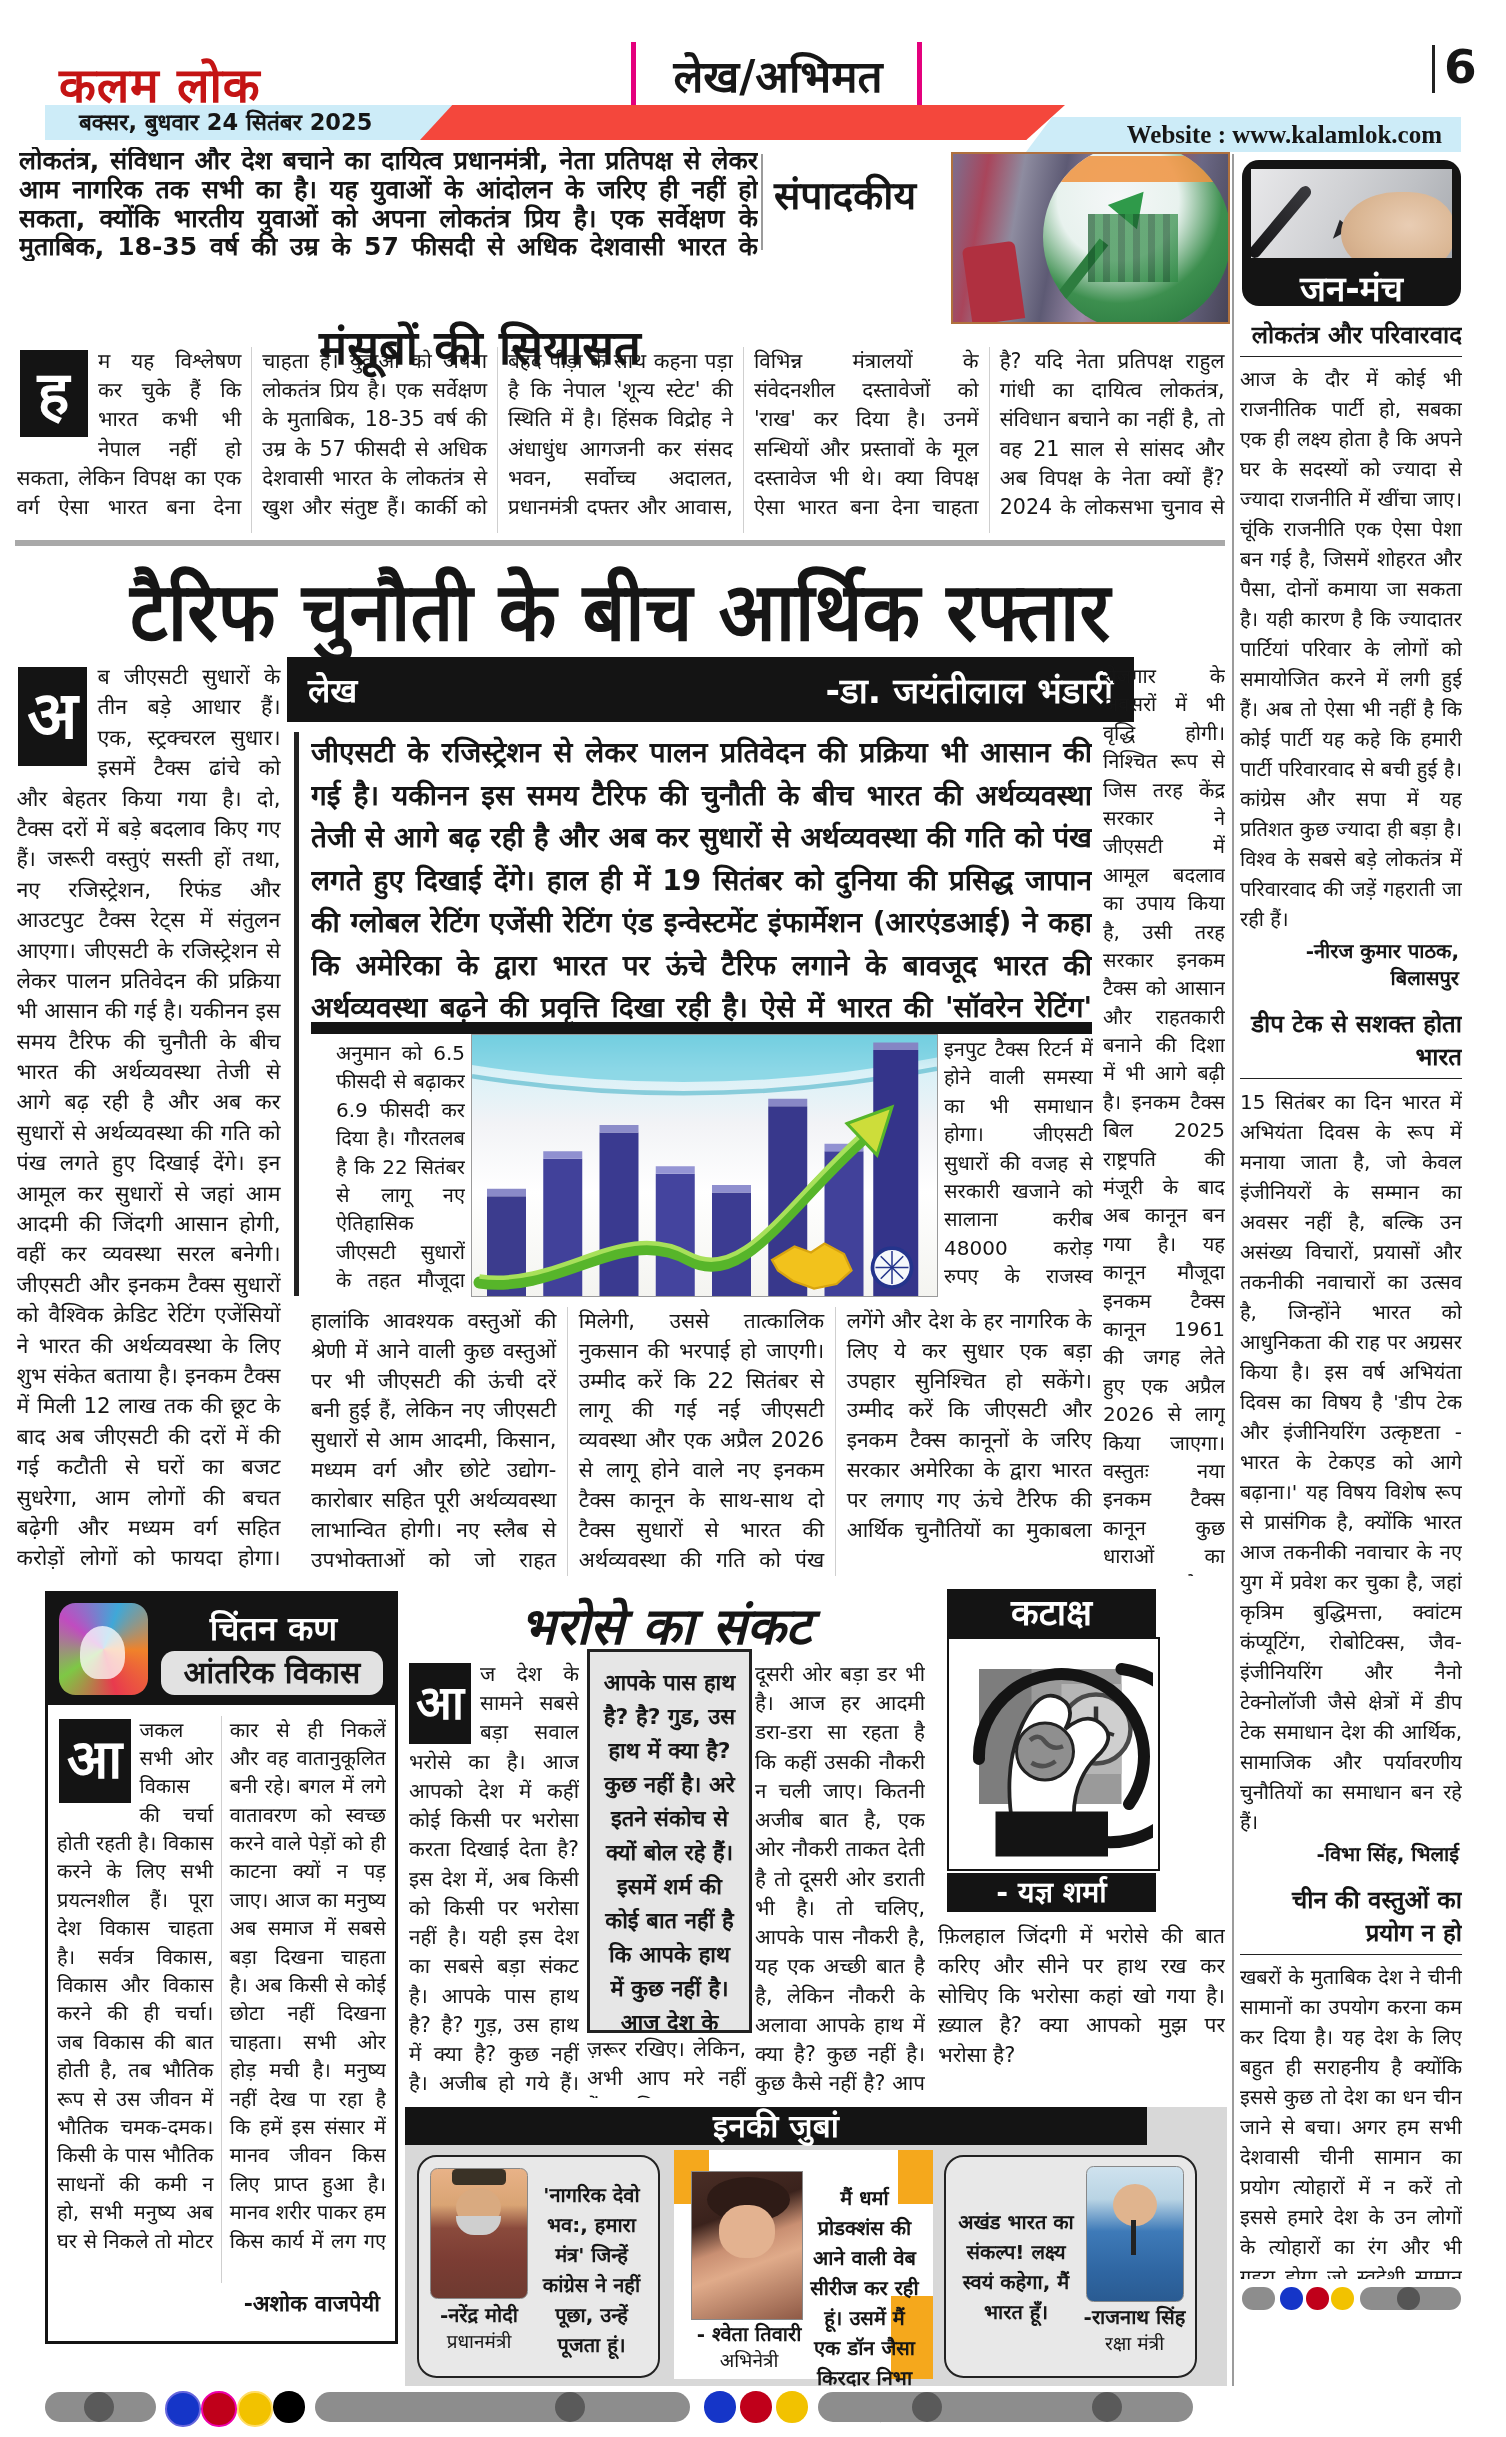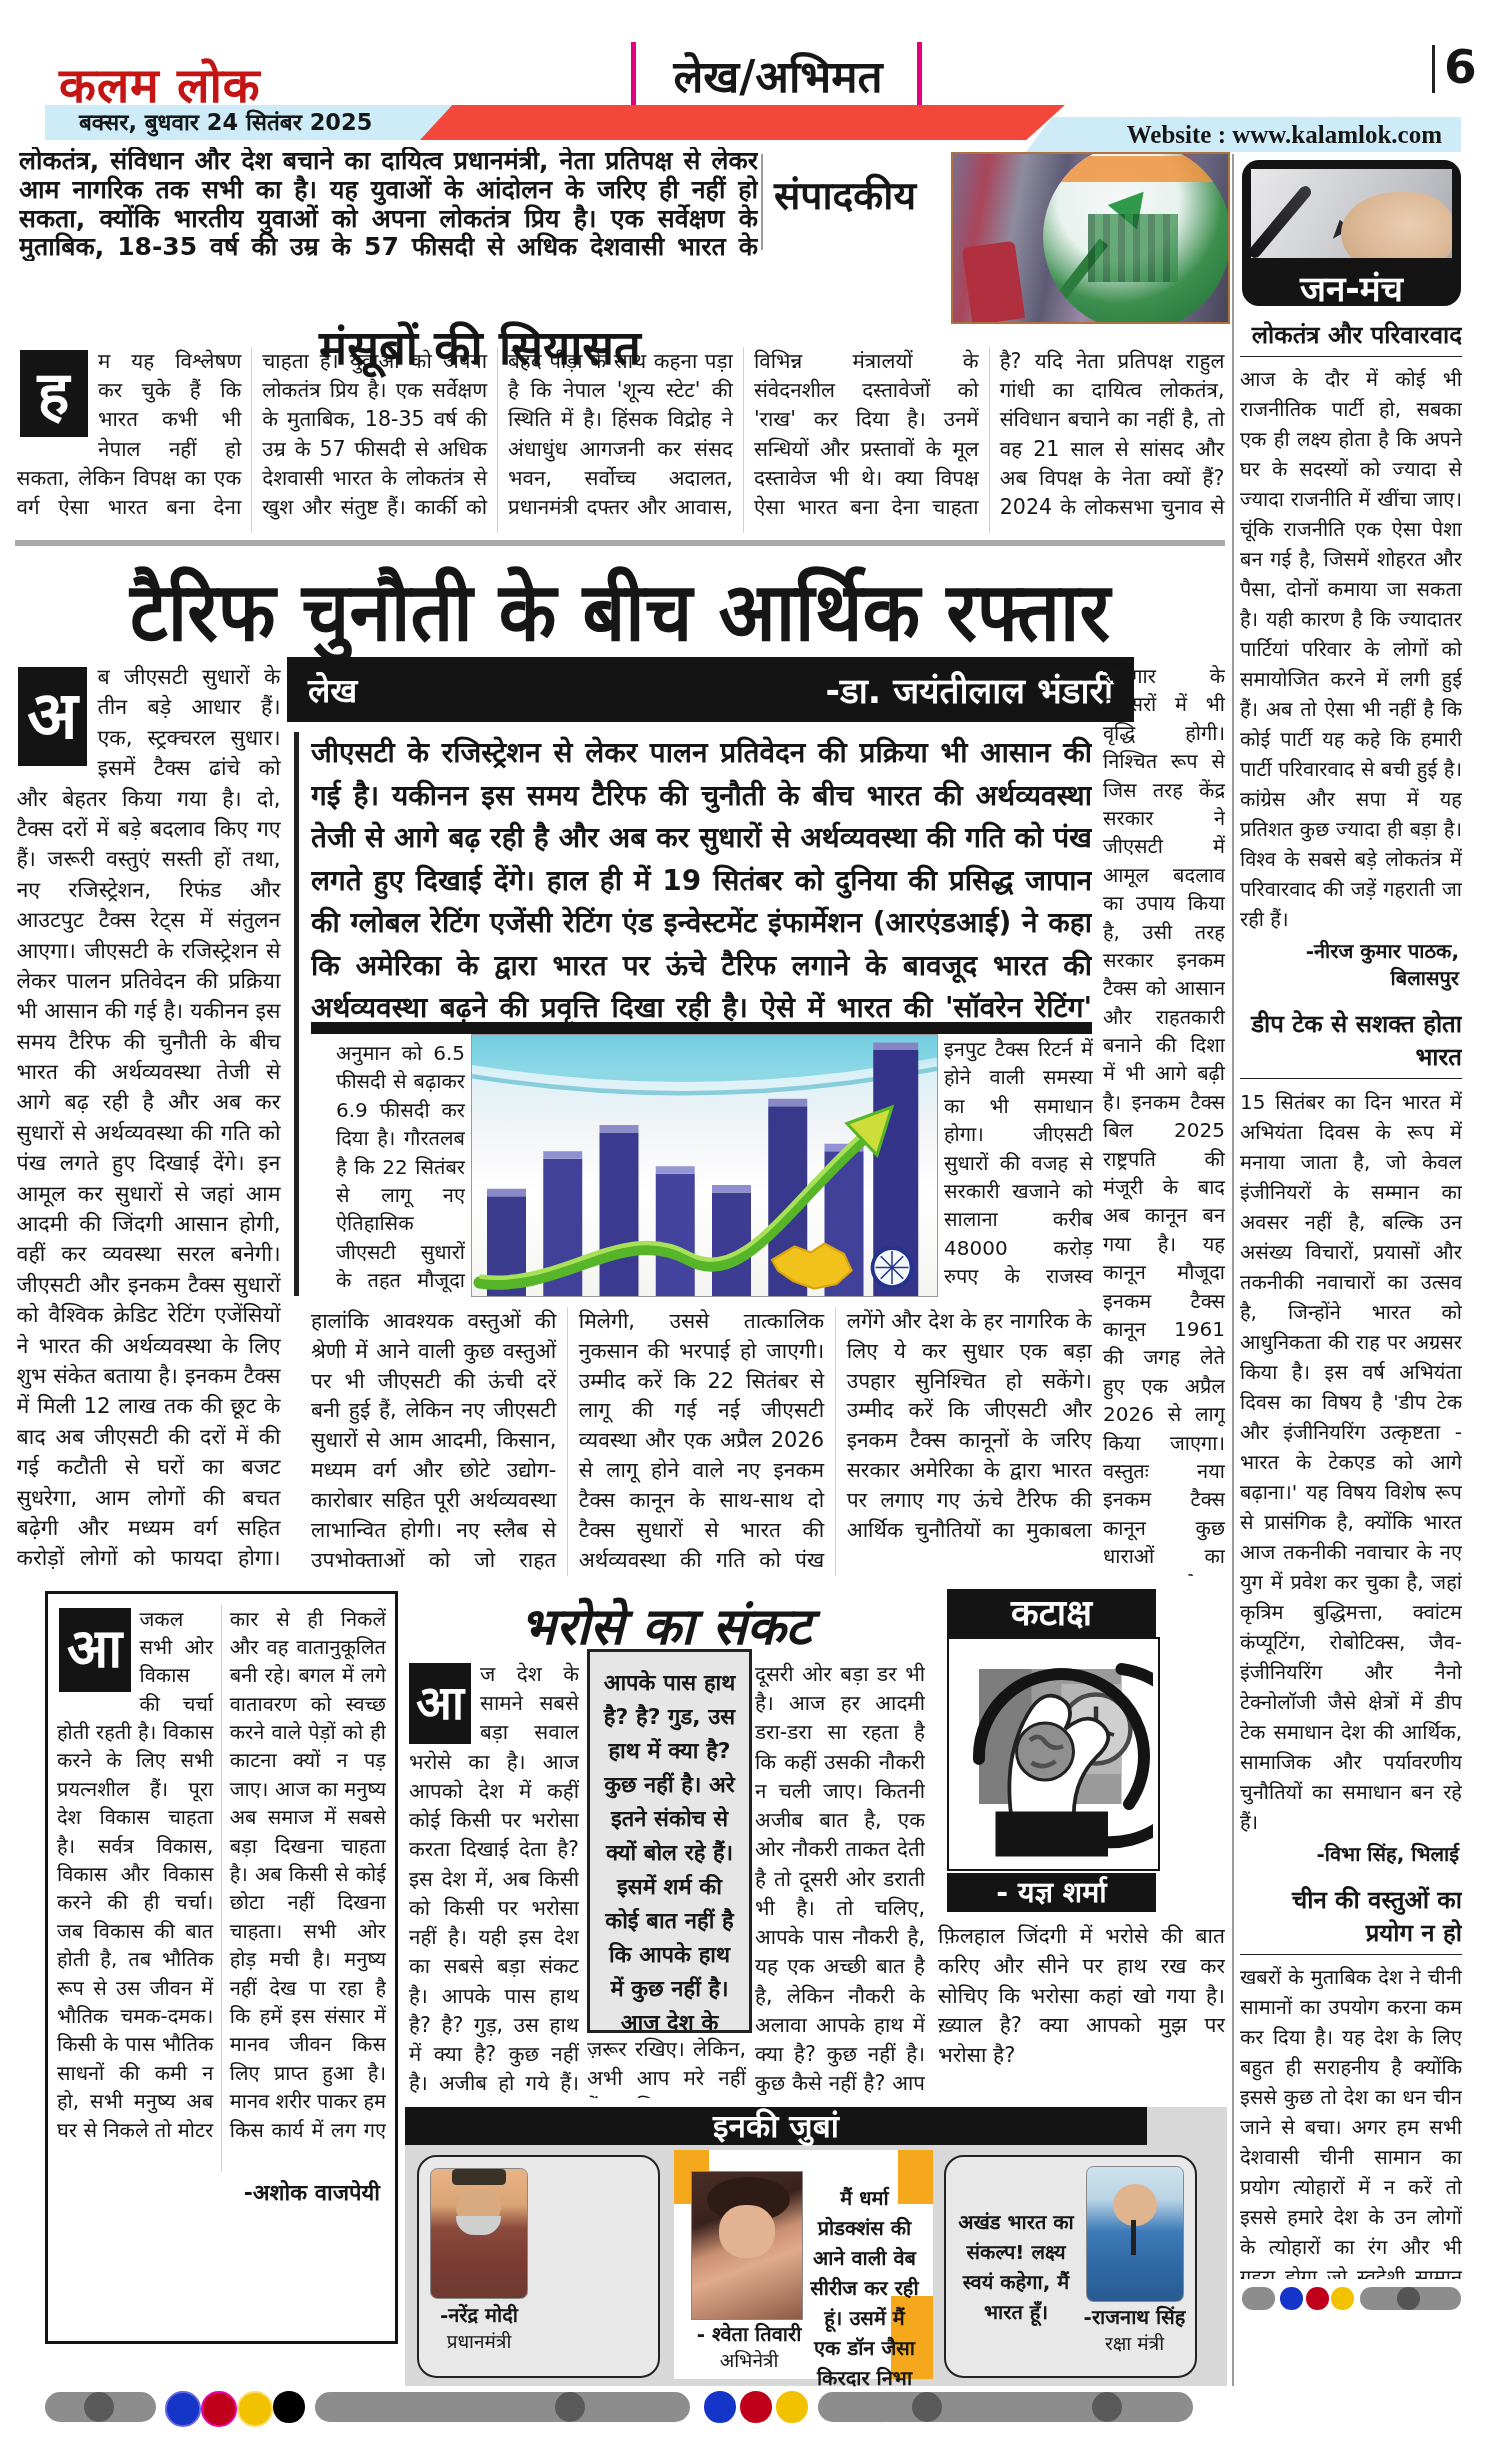--- a/index.html
+++ b/index.html
@@ -189,20 +189,27 @@
 </div>
 
 <div class="abs caps" style="left:1242px;top:2287px;width:33px;height:22.5px;border-radius:11.3px;"></div>
 <div class="dotc" style="left:1280px;top:2287px;width:22.5px;height:22.5px;background:#1535c8;"></div>
 <div class="dotc" style="left:1306px;top:2287px;width:22.5px;height:22.5px;background:#c0001a;"></div>
 <div class="dotc" style="left:1331px;top:2287px;width:22.5px;height:22.5px;background:#f2c200;"></div>
 <div class="abs caps" style="left:1360px;top:2287px;width:101px;height:22.5px;border-radius:11.3px;"></div>
 <div class="dotc" style="left:1397px;top:2287px;width:22.5px;height:22.5px;background:#555;"></div>
 
 <div class="abs chintan-box" style="left:45px;top:1591px;width:347px;height:747px;overflow:hidden;">
+  <div class="chintan-head" style="height:111px;">
+    <div class="abs" style="left:10.5px;top:9px;width:89px;height:92px;border-radius:16.5px;overflow:hidden;background:conic-gradient(from 20deg,#3fa8d8,#f0822a,#e83a4e,#7ec845,#c04cc0,#3fa8d8);">
+      <div class="abs" style="left:21px;top:22.5px;width:45px;height:53px;background:#fff;opacity:.75;border-radius:50% 50% 40% 40%;"></div>
+    </div>
+    <div class="chintan-title abs" style="left:113px;top:10.5px;width:225px;text-align:center;">चिंतन कण</div>
+    <div class="chintan-pill abs" style="left:113px;top:57px;width:222px;height:44px;line-height:44px;">आंतरिक विकास</div>
+  </div>
   <div class="body-txt cols2 just hidden-ov" style="margin:10.5px 9px 0 9px;height:567px;font-size:20px;">
     <span class="dropcap" style="width:72px;height:84px;font-size:54px;margin:3px 9px 3px 1.5px;">आ</span><span>जकल सभी ओर विकास की चर्चा होती रहती है। विकास करने के लिए सभी प्रयत्नशील हैं। पूरा देश विकास चाहता है। सर्वत्र विकास, विकास और विकास करने की ही चर्चा। जब विकास की बात होती है, तब भौतिक रूप से उस जीवन में भौतिक चमक-दमक। किसी के पास भौतिक साधनों की कमी न हो, सभी मनुष्य अब घर से निकले तो मोटर कार से ही निकलें और वह वातानुकूलित बनी रहे। बगल में लगे वातावरण को स्वच्छ करने वाले पेड़ों को ही काटना क्यों न पड़ जाए। आज का मनुष्य अब समाज में सबसे बड़ा दिखना चाहता है। अब किसी से कोई छोटा नहीं दिखना चाहता। सभी ओर होड़ मची है। मनुष्य नहीं देख पा रहा है कि हमें इस संसार में मानव जीवन किस लिए प्राप्त हुआ है। मानव शरीर पाकर हम किस कार्य में लग गए हैं। वह बाहर के प्रपंचमय जगत में आकर्षित होकर उलझ गया है। यहां पर शांत होकर धैर्यपूर्वक विचार करने की आवश्यकता है। हमें इस दिशा में सोच बढ़ानी होगी कि मानव जीवन मिलने के बाद हम बचपन से जवान होते हैं। जवानी के बाद बुढ़ापा आता है। आंतरिक विकास के बगैर बाहरी विकास करते रहने से मनुष्य किसी एक स्थान पर जाकर किंकर्तव्यविमूढ़ हो जाता है। ऐसा इसलिए, क्योंकि एक निश्चित समय के बाद उसमें से जो रस प्राप्ति की प्रतीति हो रही थी, वह मिलना बंद हो जाती है।</span>
   </div>
   <div style="font-size:22px;font-weight:800;text-align:right;padding:4.5px 15px 0 0;">-अशोक वाजपेयी</div>
 </div>
 
 <div class="abs headline-it" style="left:405px;top:1589px;width:521px;">भरोसे का संकट</div>
 
 <div class="abs body-txt just hidden-ov" style="left:409px;top:1660px;width:170px;height:435px;font-size:20.6px;">
   <span class="dropcap" style="width:62px;height:81px;font-size:47px;margin:3px 9px 3px 0;">आ</span><span>ज देश के सामने सबसे बड़ा सवाल भरोसे का है। आज आपको देश में कहीं कोई किसी पर भरोसा करता दिखाई देता है? इस देश में, अब किसी को किसी पर भरोसा नहीं है। यही इस देश का सबसे बड़ा संकट है। आपके पास हाथ है? है? गुड़, उस हाथ में क्या है? कुछ नहीं है। अजीब हो गये हैं। एक ओर नौकरी बड़ी चीज़ है, तो</span>
@@ -239,20 +246,21 @@
 <div class="abs quote-card" style="left:417px;top:2155px;width:239px;height:219px;">
   <div class="abs photo" style="left:10.5px;top:10.5px;width:96px;height:129px;border-radius:7.5px;overflow:hidden;background:linear-gradient(180deg,#e8b287 0%,#d9a474 28%,#8a4a3c 46%,#7c3d34 70%,#6e3a30 100%);">
     <div class="abs" style="left:25.5px;top:19.5px;width:45px;height:39px;border-radius:50%;background:#d9aa80;"></div>
     <div class="abs" style="left:25.5px;top:47px;width:45px;height:19.5px;background:#cfcfcf;border-radius:0 0 18px 18px;"></div>
     <div class="abs" style="left:21px;top:0;width:54px;height:16.5px;background:#3a3226;border-radius:4.5px;"></div>
   </div>
   <div class="abs" style="left:7.5px;top:144px;width:105px;">
     <div class="q-name">-नरेंद्र मोदी</div>
     <div class="q-role">प्रधानमंत्री</div>
   </div>
+  <div class="abs q-text" style="left:114px;top:22.5px;width:117px;">'नागरिक देवो भव:, हमारा मंत्र' जिन्हें कांग्रेस ने नहीं पूछा, उन्हें पूजता हूं।</div>
 </div>
 
 <div class="abs" style="left:674px;top:2150px;width:259px;height:229px;background:#fff;">
   <div class="abs" style="left:0;top:0;width:35px;height:54px;background:#f5a81c;"></div>
   <div class="abs" style="right:0;top:0;width:35px;height:54px;background:#f5a81c;"></div>
   <div class="abs" style="right:0;bottom:0;width:42px;height:83px;background:#f5a81c;"></div>
   <div class="abs photo" style="left:16.5px;top:21px;width:110px;height:147px;overflow:hidden;background:linear-gradient(160deg,#4a2e26 0%,#3a221c 30%,#c98f72 48%,#e0ab8a 62%,#8f5a46 100%);">
     <div class="abs" style="left:31.5px;top:25.5px;width:47px;height:57px;border-radius:50%;background:#e3b290;"></div>
     <div class="abs" style="left:15px;top:4.5px;width:83px;height:45px;border-radius:50%;background:#2e1b16;"></div>
     <div class="abs" style="left:27px;top:33px;width:56px;height:53px;border-radius:46%;background:#e3b290;"></div>

